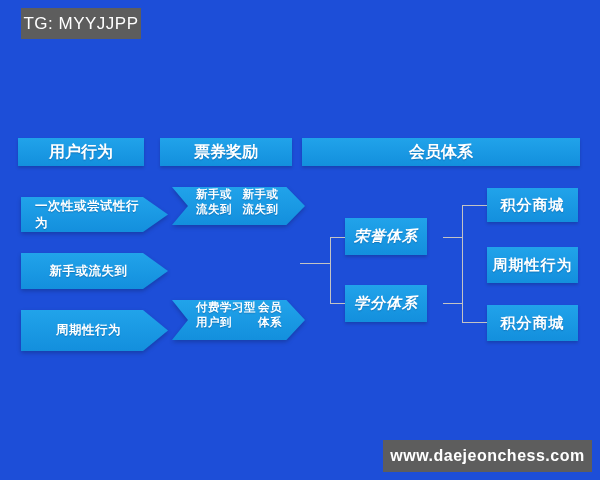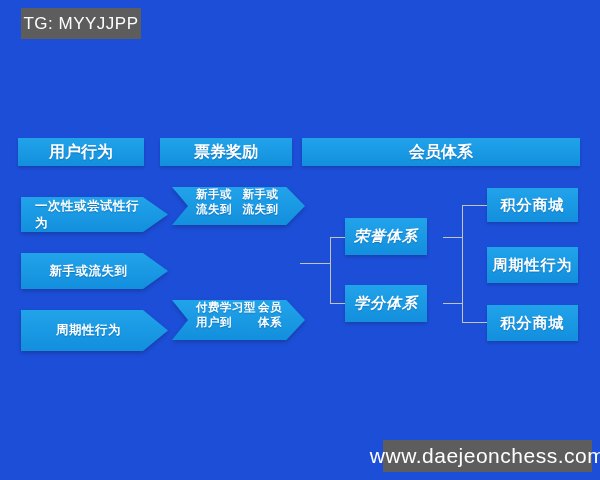--- a/index.html
+++ b/index.html
@@ -6,21 +6,21 @@
   #canvas{
     position:relative;width:600px;height:480px;background:#1d4ed8;overflow:hidden;
     font-family:"Liberation Sans","DejaVu Sans",sans-serif;
   }
   .badge{
     position:absolute;background:#5d5d5d;color:#ffffff;
     display:flex;align-items:center;justify-content:center;
     font-size:17px;letter-spacing:0.5px;
   }
   #tg-badge{left:21px;top:8px;width:120px;height:31px;}
-  #site-badge{left:383px;top:440px;width:209px;height:32px;font-size:21px;}
+  #site-badge{left:383px;top:440px;width:209px;height:32px;font-size:16px;font-weight:bold;}
   .hdr{
     position:absolute;top:138px;height:28px;
     background:linear-gradient(180deg,#21a3ea 0%,#138fdd 100%);
     color:#fff;font-weight:bold;font-size:16px;
     display:flex;align-items:center;justify-content:center;
     box-shadow:0 2px 3px rgba(0,0,0,0.18);
     text-shadow:0 1px 1px rgba(0,60,120,0.35);
   }
   #hdr-user{left:18px;width:126px;}
   #hdr-growth{left:160px;width:132px;}

